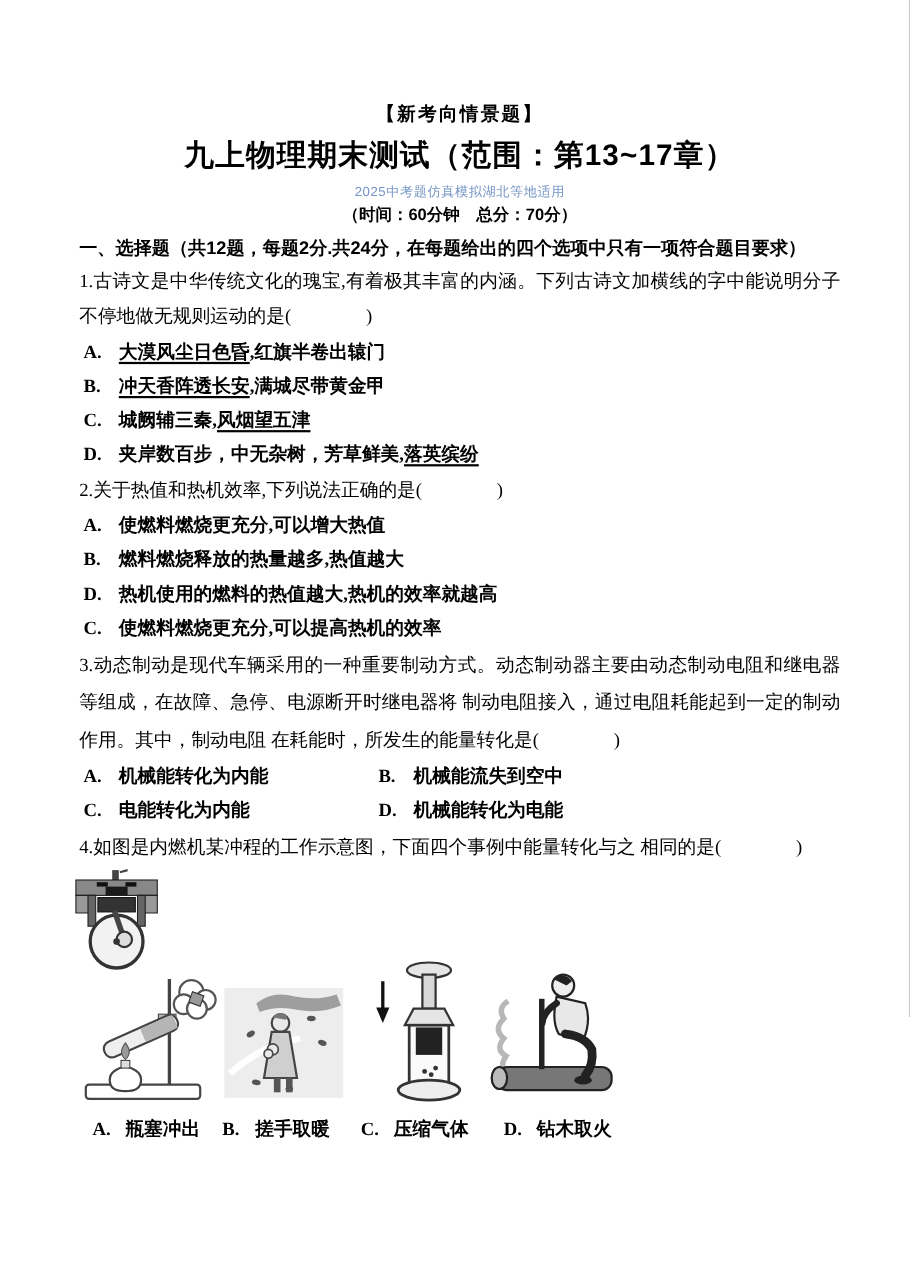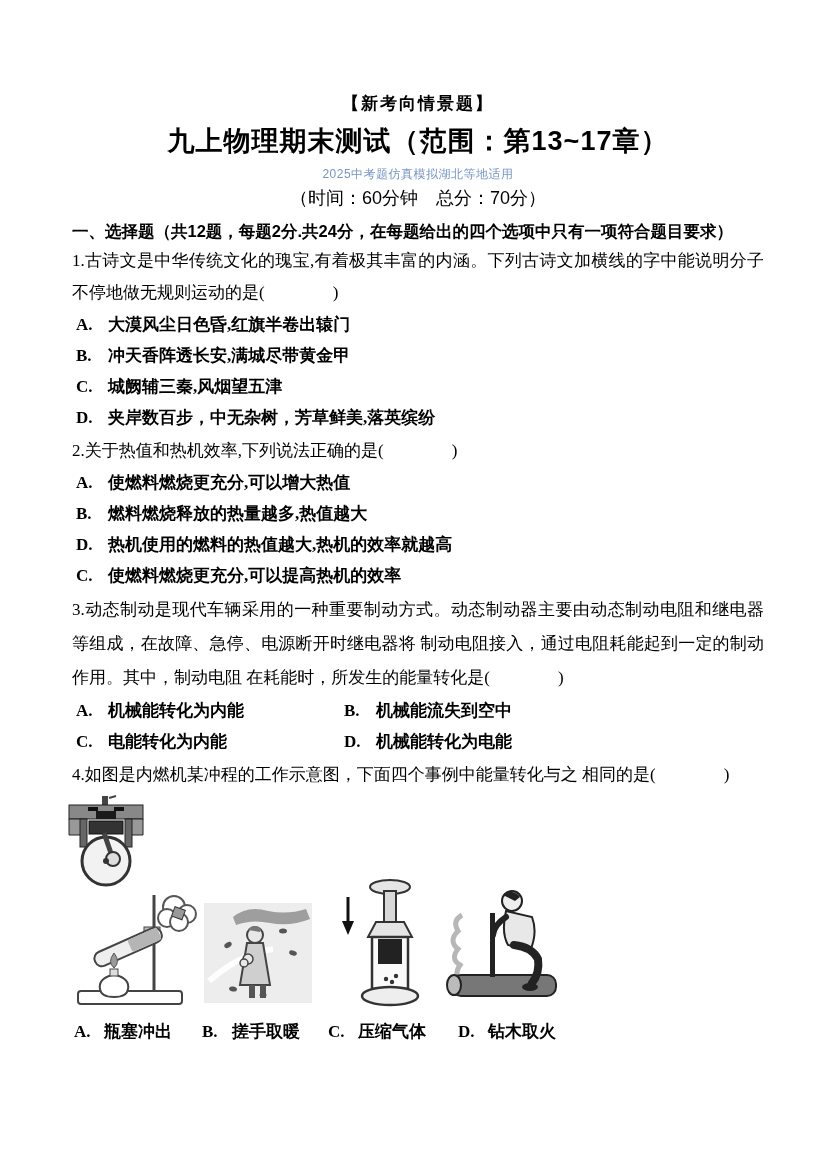--- a/index.html
+++ b/index.html
@@ -24,56 +24,56 @@
     font-family:"Liberation Sans","DejaVu Sans",sans-serif;
   }
   .watermark{
     margin-top:7px;
     font-size:12px;letter-spacing:0.5px;
     font-family:"Liberation Sans","DejaVu Sans",sans-serif;
     color:#7595c5;
   }
   .info-line{
     margin-top:3px;
-    font-size:18px;font-weight:400;
+    font-size:15px;font-weight:700;
     font-family:"Liberation Sans","DejaVu Sans",sans-serif;
   }
   .section-heading{
     margin-top:9px;
     font-size:16.5px;font-weight:700;line-height:24px;
     font-family:"Liberation Sans","DejaVu Sans",sans-serif;
   }
   .stem{
     margin:2px 0 0 0;
     font-size:17px;font-weight:400;line-height:32px;
     text-align:justify;
   }
   .stem.wide{line-height:34px;}
   .options{margin:0;padding:0;list-style:none;}
   .opt{
     font-size:17px;font-weight:600;line-height:31px;
     white-space:nowrap;
   }
   .opt-label{display:inline-block;min-width:32px;padding-left:4px;}
-  .u{text-decoration-thickness:1.5px;text-underline-offset:4px;}
+  .u{text-decoration:underline;text-decoration-thickness:1.5px;text-underline-offset:4px;}
   .two-col{display:flex;}
   .two-col .col-a{width:268px;}
   .figures{position:relative;height:216px;margin-top:4px;}
   .fig{position:absolute;}
   .fig-engine{left:-6px;top:0;width:80px;height:92px;}
   .fig-tube{left:0;top:90px;width:128px;height:124px;}
   .fig-rub{left:131px;top:106px;width:110px;height:106px;}
   .fig-syringe{left:262px;top:80px;width:98px;height:134px;}
   .fig-drill{left:362px;top:80px;width:132px;height:134px;}
   .caption-row{position:relative;height:32px;margin-top:6px;}
   .caption{
     position:absolute;top:0;
     font-size:17px;font-weight:600;line-height:30px;white-space:nowrap;
   }
-  .cap-a{left:2px;}.cap-b{left:130px;}.cap-c{left:256px;}.cap-d{left:386px;}
+  .cap-a{left:12px;}.cap-b{left:130px;}.cap-c{left:256px;}.cap-d{left:386px;}
   .caption .opt-label{min-width:30px;padding-left:0;}
 </style>
 </head>
 <body>
 
 <div class="page">
   <div class="content">
 
     <div class="tagline center">【新考向情景题】</div>
     <div class="title center">九上物理期末测试（范围：第13~17章）</div>

